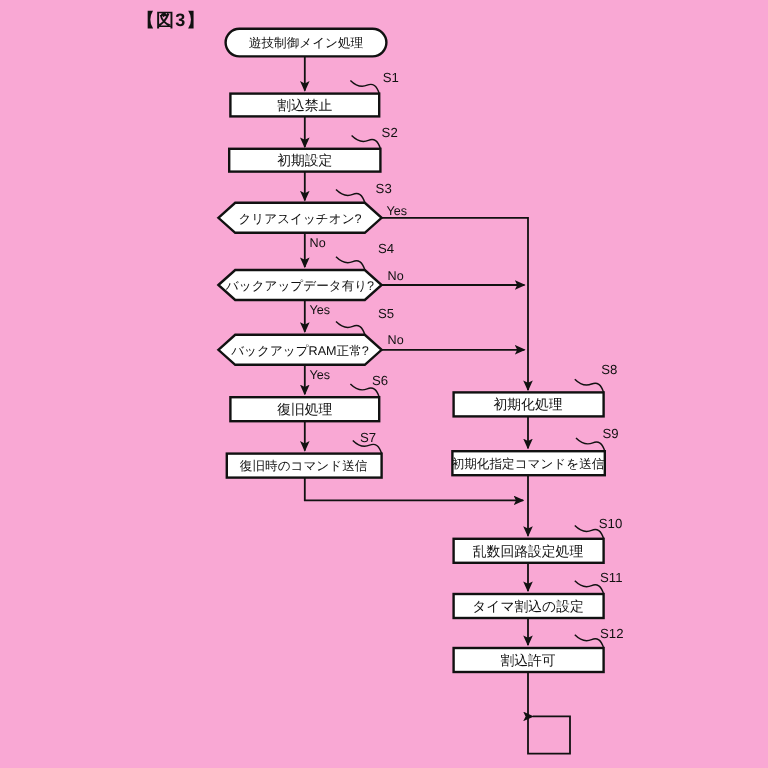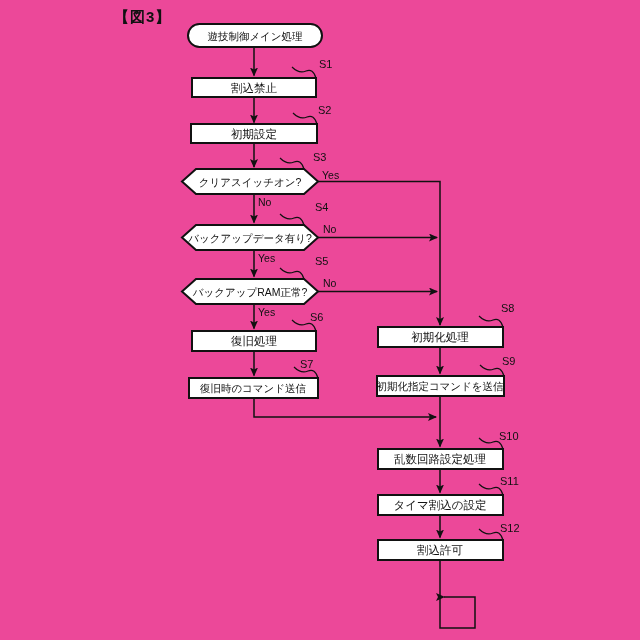--- a/index.html
+++ b/index.html
@@ -1,16 +1,16 @@
 <!DOCTYPE html>
 <html><head>
 <meta charset="utf-8">
 <style>
   html,body{margin:0;padding:0;background:#ffffff;}
-  .page{position:relative;width:640px;height:640px;background:#ec4899;overflow:hidden;
+  .page{position:relative;width:640px;height:640px;background:#f9a8d4;overflow:hidden;
         font-family:"Liberation Sans","DejaVu Sans",sans-serif;}
   svg text{fill:#111;}
   .node-label{font-size:11.5px;}
   .node-label-sm{font-size:10.5px;}
   .step-tag{font-size:11px;}
   .branch-label{font-size:10.5px;}
   .fig-title{font-size:15px;font-weight:600;letter-spacing:1px;}
   .shape{fill:#ffffff;stroke:#111;stroke-width:2;}
   .edge{fill:none;stroke:#111;stroke-width:1.5;}
   .leader{fill:none;stroke:#111;stroke-width:1.2;}

